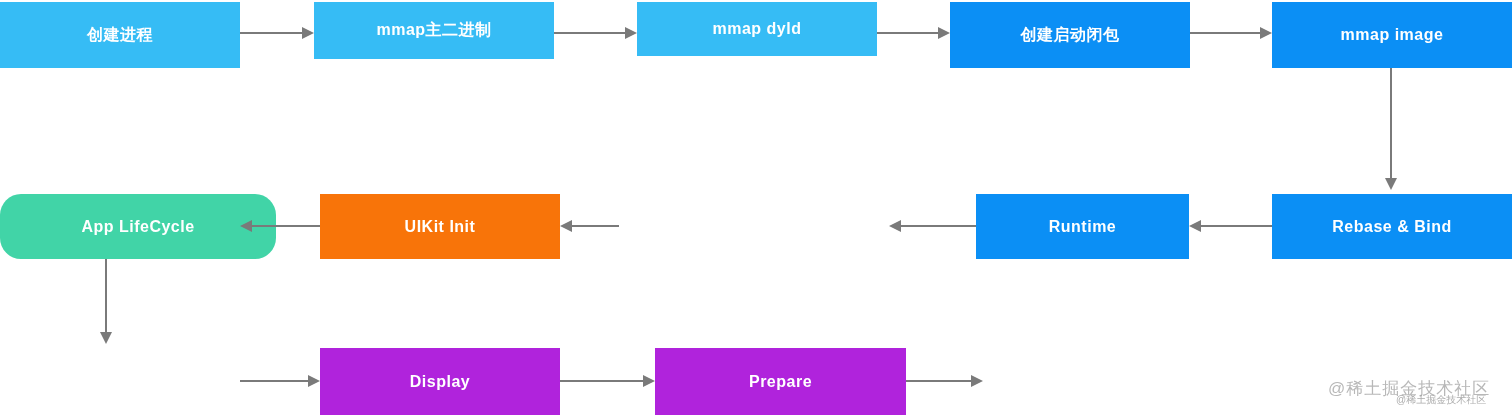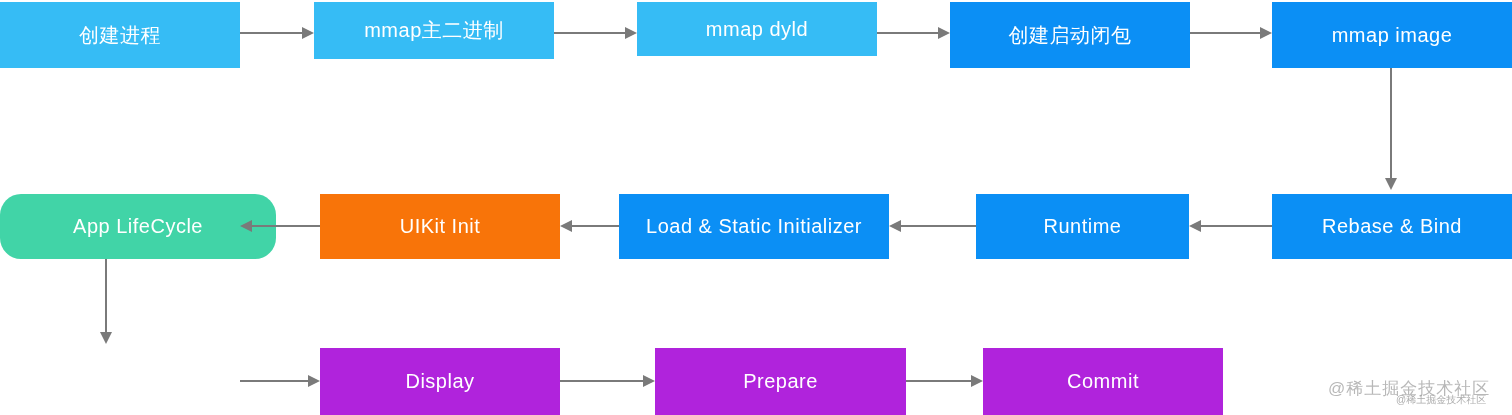--- a/index.html
+++ b/index.html
@@ -11,21 +11,21 @@
     --arrow:#7a7a7a;
   }
   *{margin:0;padding:0;box-sizing:border-box;}
   html,body{width:1512px;height:415px;background:#ffffff;overflow:hidden;}
   body{font-family:"Liberation Sans","DejaVu Sans",sans-serif;position:relative;}
   .canvas{position:absolute;left:0;top:0;width:1512px;height:415px;}
 
   .node{
     position:absolute;
     display:flex;align-items:center;justify-content:center;
-    color:#ffffff;font-size:20px;font-weight:400;
+    color:#ffffff;font-size:16px;font-weight:700;
     white-space:nowrap;letter-spacing:.5px;
   }
   .c-lb{background:var(--light-blue);}
   .c-b{background:var(--blue);}
   .c-t{background:var(--teal);}
   .c-o{background:var(--orange);}
   .c-p{background:var(--purple);}
 
   
   .n0{left:0;top:2px;width:240px;height:66px;}
@@ -85,27 +85,25 @@
 <div class="canvas">
 
   <div class="node c-lb n0">创建进程</div>
   <div class="node c-lb n1">mmap主二进制</div>
   <div class="node c-lb n2">mmap dyld</div>
   <div class="node c-b n3">创建启动闭包</div>
   <div class="node c-b n4">mmap image</div>
 
   <div class="node c-t n5">App LifeCycle</div>
   <div class="node c-o n6">UIKit Init</div>
-  <div class="node c-b n7">Load &amp; Static Initializer</div>
   <div class="node c-b n8">Runtime</div>
   <div class="node c-b n9">Rebase &amp; Bind</div>
 
   <div class="node c-p n11">Display</div>
   <div class="node c-p n12">Prepare</div>
-  <div class="node c-p n13">Commit</div>
 
   <div class="arrow ah head-r a1"></div>
   <div class="arrow ah head-r a2"></div>
   <div class="arrow ah head-r a3"></div>
   <div class="arrow ah head-r a4"></div>
   <div class="arrow av head-d v1"></div>
   <div class="arrow ah head-l a5"></div>
   <div class="arrow ah head-l a6"></div>
   <div class="arrow ah head-l a7"></div>
   <div class="arrow ah head-l a8"></div>

